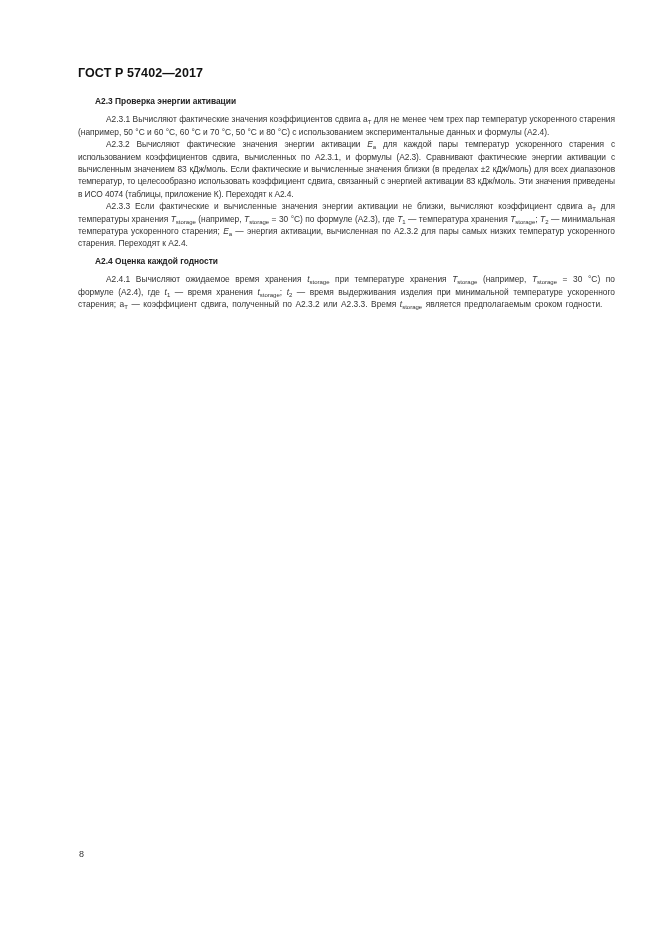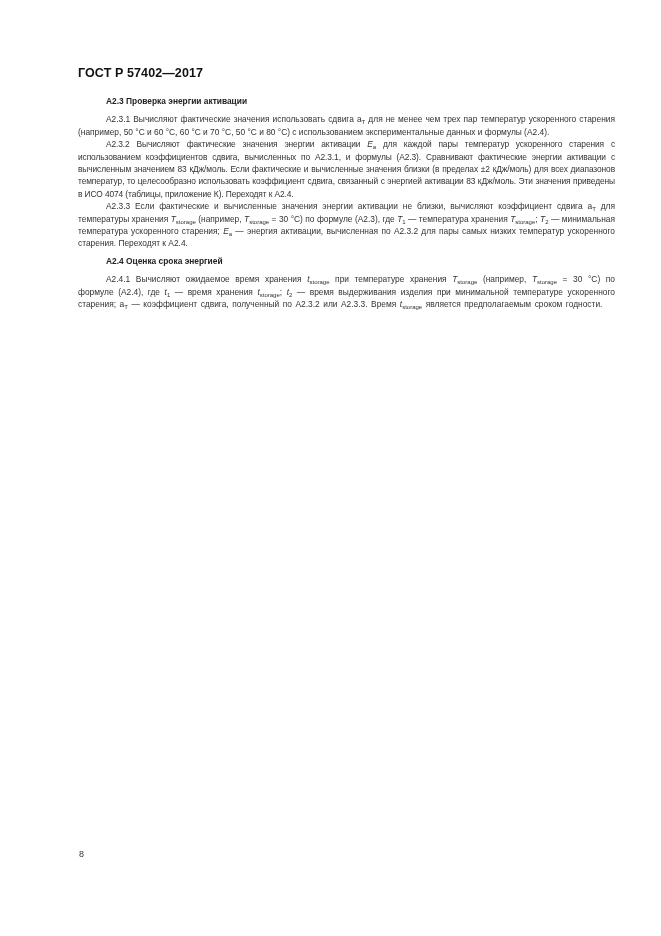--- a/index.html
+++ b/index.html
@@ -1,43 +1,43 @@
 <!DOCTYPE html>
 <html><head>
 <meta charset="utf-8">
 <style>
   html, body { margin: 0; padding: 0; background: #ffffff; }
   body { width: 661px; height: 936px; position: relative; overflow: hidden;
          font-family: "Liberation Sans", sans-serif; color: #222; }
   .page { position: absolute; left: 0; top: 0; width: 550px; height: 936px; }
   .doc-header { position: absolute; left: 78px; top: 66px; font-size: 12.5px; font-weight: bold; color: #111; letter-spacing: 0.1px; }
   .content { position: absolute; left: 78px; top: 95px; width: 537px; font-size: 8.4px; line-height: 12.4px; color: #333; }
-  .sec-title { font-weight: bold; margin-left: 28px; margin-bottom: 6px; color: #222; }
+  .sec-title { font-weight: bold; margin-left: 17px; margin-bottom: 6px; color: #222; }
   .para { text-indent: 28px; text-align: justify; margin: 0; }
   .para.tight { letter-spacing: -0.1px; }
   .para.wide { word-spacing: 1.2px; }
   .gap { height: 5px; }
   i { font-style: italic; }
   sub { font-size: 6px; vertical-align: -2px; line-height: 0; }
   .page-num { position: absolute; left: 79px; top: 849px; font-size: 9px; color: #333; }
 </style>
 </head>
 <body>
 
 <div class="page">
   <div class="doc-header">ГОСТ Р 57402—2017</div>
 
   <div class="content">
     <div>
       <div class="sec-title">А2.3  Проверка энергии активации</div>
-      <p class="para"><span>А2.3.1  Вычисляют фактические значения использовать сдвига a</span><sub>T</sub><span> для не менее чем трех пар температур ускоренного старения (например, 50 °С и 60 °С, 60 °С и 70 °С, 50 °С и 80 °С) с использованием экспериментальные данных и формулы (А2.4).</span></p>
+      <p class="para"><span>А2.3.1  Вычисляют фактические значения коэффициентов сдвига a</span><sub>T</sub><span> для не менее чем трех пар температур ускоренного старения (например, 50 °С и 60 °С, 60 °С и 70 °С, 50 °С и 80 °С) с использованием экспериментальные данных и формулы (А2.4).</span></p>
       <p class="para tight"><span>А2.3.2  Вычисляют фактические значения энергии активации </span><i>E</i><sub>a</sub><span> для каждой пары температур ускоренного старения с использованием коэффициентов сдвига, вычисленных по А2.3.1, и формулы (А2.3). Сравнивают фактические энергии активации с вычисленным значением 83 кДж/моль. Если фактические и вычисленные значения близки (в пределах ±2 кДж/моль) для всех диапазонов температур, то целесообразно использовать коэффициент сдвига, связанный с энергией активации 83 кДж/моль. Эти значения приведены в ИСО 4074 (таблицы, приложение К). Переходят к А2.4.</span></p>
       <p class="para"><span>А2.3.3  Если фактические и вычисленные значения энергии активации не близки, вычисляют коэффициент сдвига a</span><sub>T</sub><span> для температуры хранения </span><i>T</i><sub>storage</sub><span> (например, </span><i>T</i><sub>storage</sub><span> = 30 °С) по формуле (А2.3), где </span><i>T</i><sub>1</sub><span> — температура хранения </span><i>T</i><sub>storage</sub><span>; </span><i>T</i><sub>2</sub><span> — минимальная температура ускоренного старения; </span><i>E</i><sub>a</sub><span> — энергия активации, вычисленная по А2.3.2 для пары самых низких температур ускоренного старения. Переходят к А2.4.</span></p>
     </div>
     <div class="gap"></div>
     <div>
-      <div class="sec-title">А2.4  Оценка срока энергией</div>
+      <div class="sec-title">А2.4  Оценка каждой годности</div>
       <p class="para wide"><span>А2.4.1  Вычисляют ожидаемое время хранения </span><i>t</i><sub>storage</sub><span> при температуре хранения </span><i>T</i><sub>storage</sub><span> (например, </span><i>T</i><sub>storage</sub><span> = 30 °С) по формуле (А2.4), где </span><i>t</i><sub>1</sub><span> — время хранения </span><i>t</i><sub>storage</sub><span>; </span><i>t</i><sub>2</sub><span> — время выдерживания изделия при минимальной температуре ускоренного старения; a</span><sub>T</sub><span> — коэффициент сдвига, полученный по А2.3.2 или А2.3.3. Время </span><i>t</i><sub>storage</sub><span> является предполагаемым сроком годности.</span></p>
     </div>
   </div>
 
   <div class="page-num">8</div>
 </div>
 
 </body></html>

